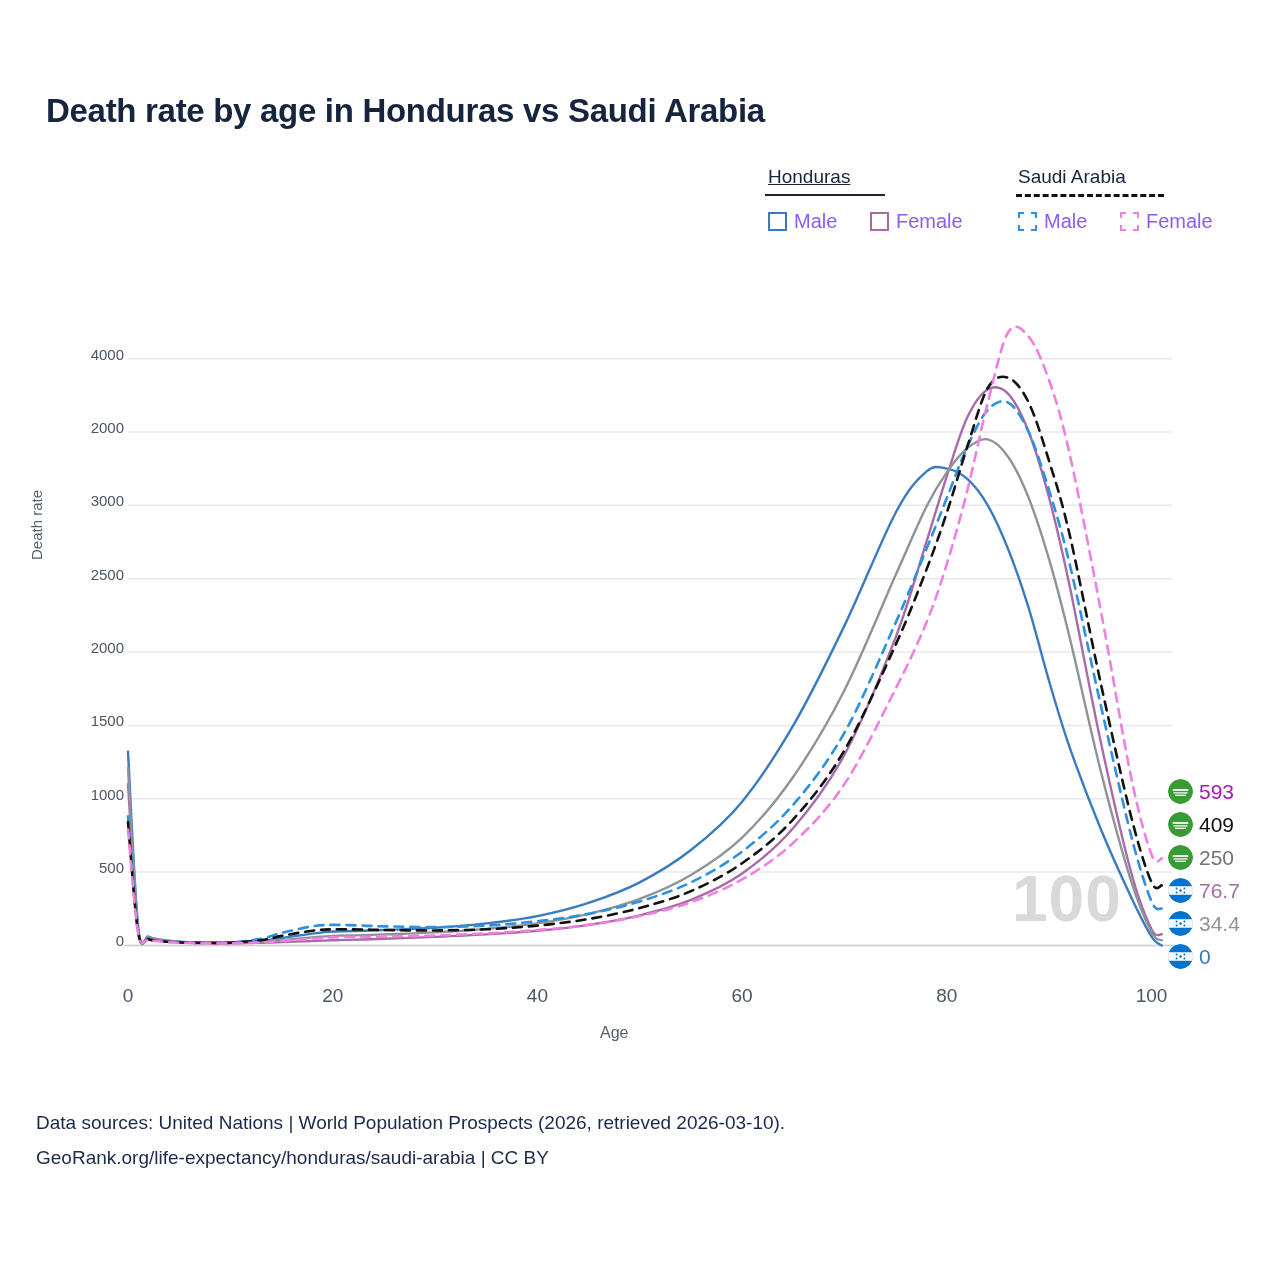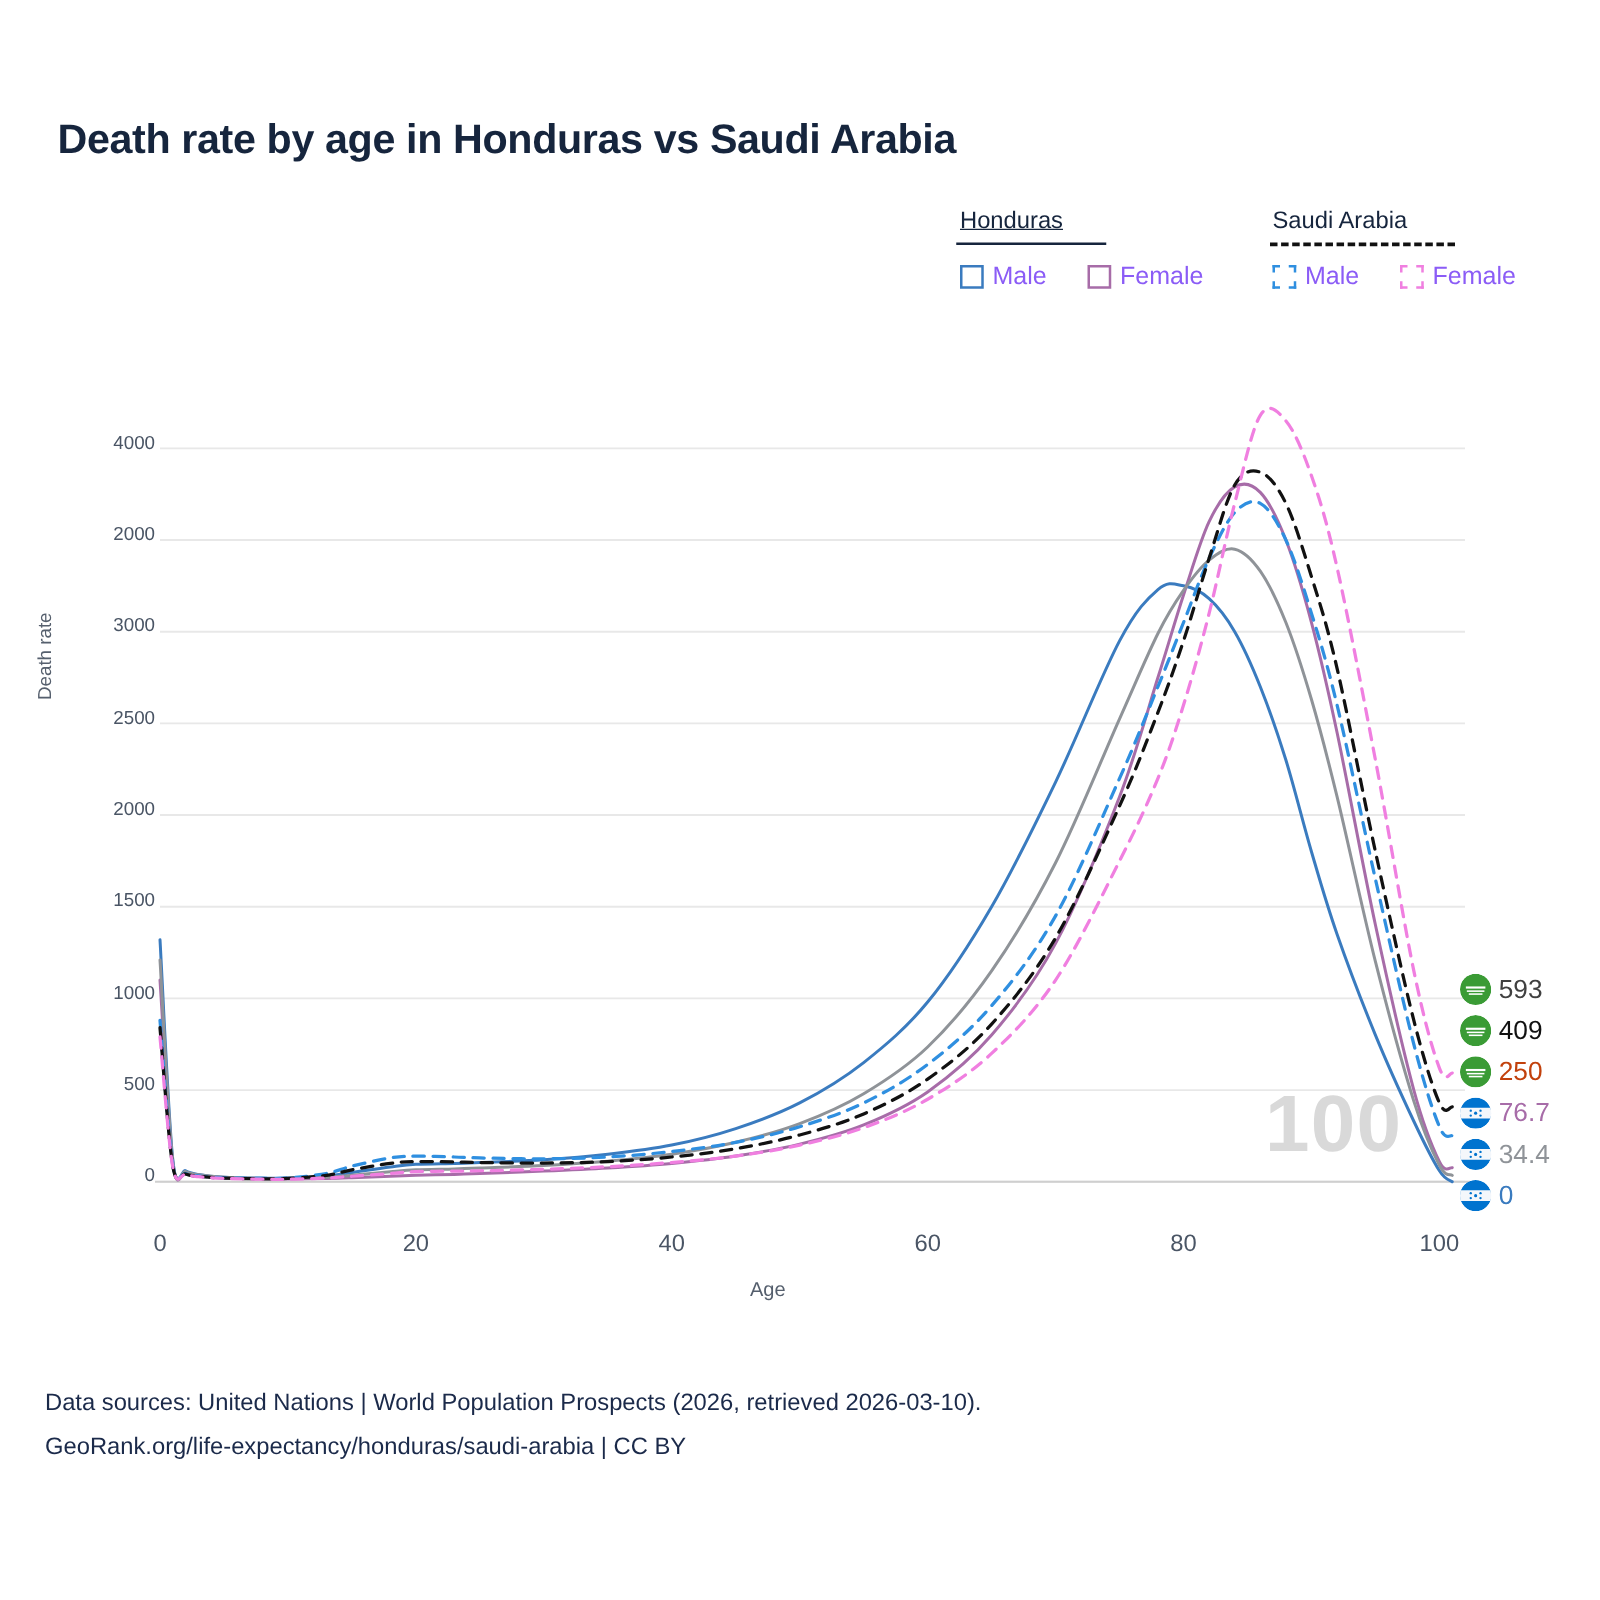--- a/index.html
+++ b/index.html
@@ -245,39 +245,39 @@
   <div class="watermark">100</div>
 
   <div class="endlabels" id="endlabels">
       <div class="endlabel">
         <span class="flag"><svg viewBox="0 0 32 32" width="25" height="25">
     <circle cx="16" cy="16" r="16" fill="#3a9b35"></circle>
     <rect x="6" y="13" width="20" height="2.2" fill="#ffffff"></rect>
     <rect x="7" y="17" width="18" height="1.6" fill="#ffffff"></rect>
     <rect x="9" y="20" width="14" height="1.6" fill="#ffffff"></rect>
   </svg></span>
-        <span class="endlabel-text" style="color: #404040;">593</span>
+        <span class="endlabel-text" style="color: #a21caf;">593</span>
       </div>
       <div class="endlabel">
         <span class="flag"><svg viewBox="0 0 32 32" width="25" height="25">
     <circle cx="16" cy="16" r="16" fill="#3a9b35"></circle>
     <rect x="6" y="13" width="20" height="2.2" fill="#ffffff"></rect>
     <rect x="7" y="17" width="18" height="1.6" fill="#ffffff"></rect>
     <rect x="9" y="20" width="14" height="1.6" fill="#ffffff"></rect>
   </svg></span>
         <span class="endlabel-text" style="color: rgb(17, 17, 17);">409</span>
       </div>
       <div class="endlabel">
         <span class="flag"><svg viewBox="0 0 32 32" width="25" height="25">
     <circle cx="16" cy="16" r="16" fill="#3a9b35"></circle>
     <rect x="6" y="13" width="20" height="2.2" fill="#ffffff"></rect>
     <rect x="7" y="17" width="18" height="1.6" fill="#ffffff"></rect>
     <rect x="9" y="20" width="14" height="1.6" fill="#ffffff"></rect>
   </svg></span>
-        <span class="endlabel-text" style="color: #c2410c;">250</span>
+        <span class="endlabel-text" style="color: #737373;">250</span>
       </div>
       <div class="endlabel">
         <span class="flag"><svg viewBox="0 0 32 32" width="25" height="25">
       <circle cx="16" cy="16" r="16" fill="#0073cf"></circle>
       <rect x="0" y="10.5" width="32" height="11" fill="#f4f7fb"></rect>
       <g fill="#0073cf">
         <circle cx="16" cy="16" r="1.6"></circle>
               <circle cx="11" cy="13.5" r="1.2"></circle>
         <circle cx="21" cy="13.5" r="1.2"></circle>
               <circle cx="11" cy="18.5" r="1.2"></circle>

